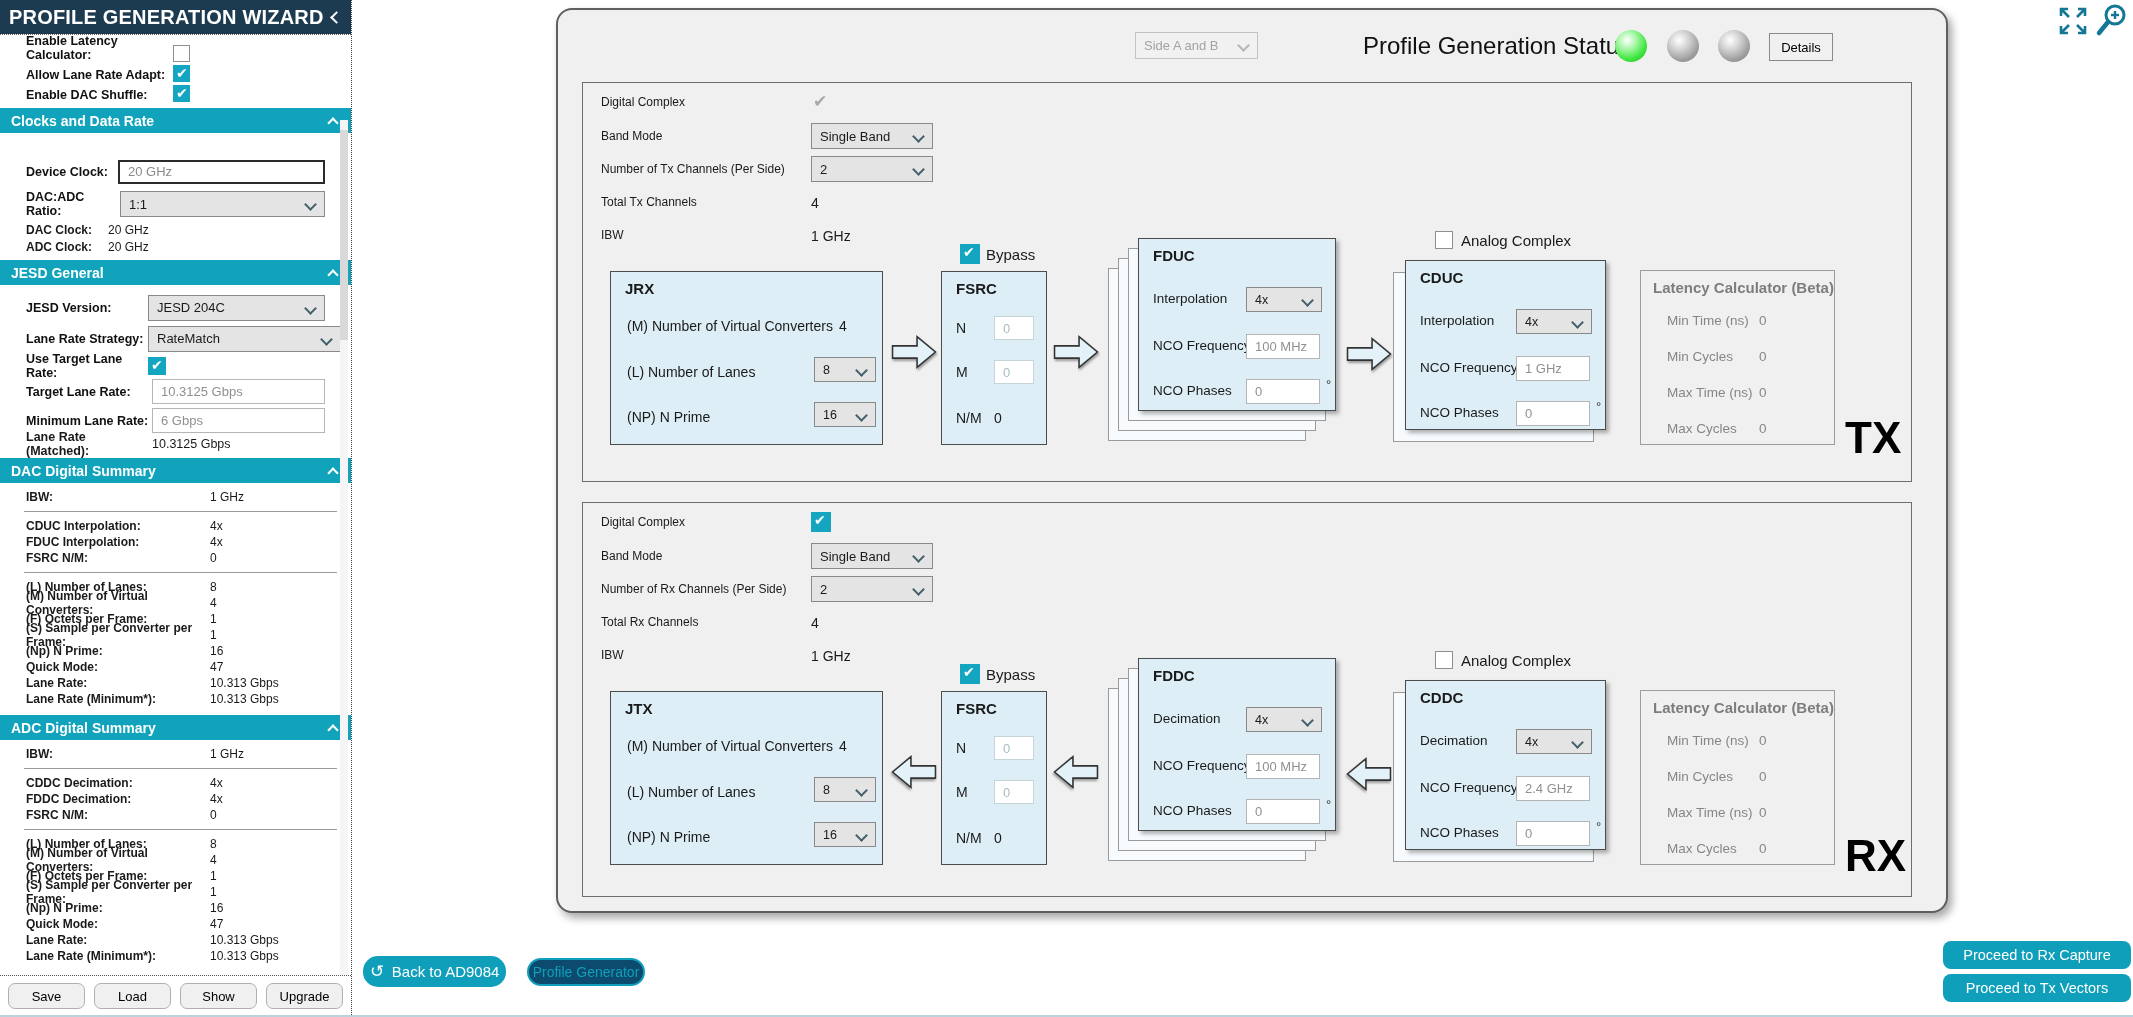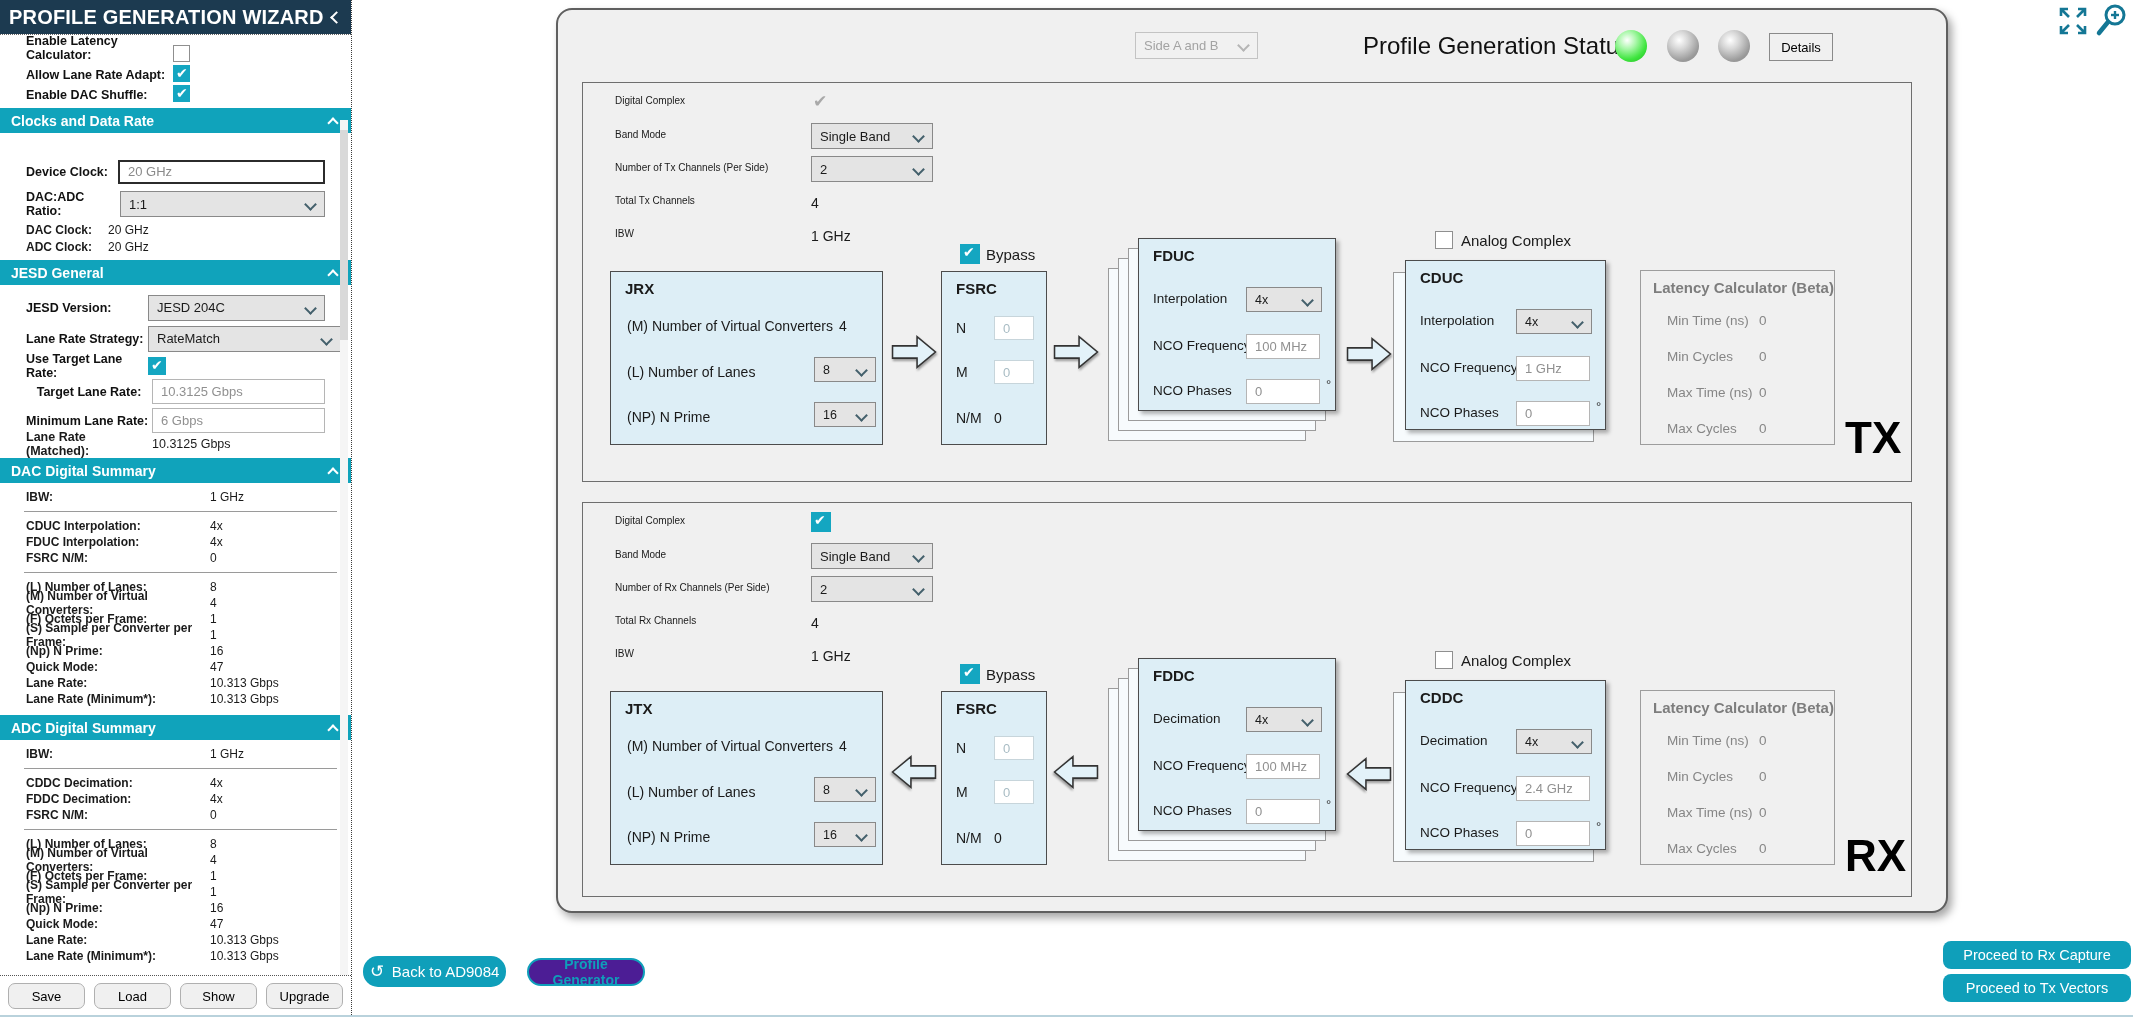--- a/index.html
+++ b/index.html
@@ -58,21 +58,21 @@
     background:#f0f0f0; border:2px solid #5f5f5f; border-radius:16px;
     box-shadow:4px 5px 8px rgba(0,0,0,0.35); }
   .status-text { font-size:24px; color:#111; white-space:nowrap; }
   .led { width:32px; height:32px; border-radius:50%; }
   .led.green { background:radial-gradient(circle at 38% 32%, #ffffff 0%, #a9f7a9 30%, #3fe53f 65%, #1fb41f 100%); }
   .led.gray  { background:radial-gradient(circle at 38% 32%, #ffffff 0%, #d7d7d7 30%, #9a9a9a 70%, #868686 100%); }
   .details-btn { width:64px; height:28px; background:#f0f0f0; border:1px solid #8a8a8a;
     font-size:13px; font-family:"Liberation Sans",sans-serif; cursor:pointer; }
 
   .sub-panel { position:absolute; left:24px; width:1330px; border:1.5px solid #6e6e6e; background:#f0f0f0; }
-  .m-lbl { position:absolute; left:32px; font-size:10px; color:#1a1a1a; white-space:nowrap; }
+  .m-lbl { position:absolute; left:18px; font-size:12px; color:#1a1a1a; white-space:nowrap; }
   .m-val { position:absolute; left:228px; font-size:14px; color:#1a1a1a; }
 
   .card { position:absolute; background:#ddeef6; border:1.5px solid #4c4c4c; }
   .ghost { position:absolute; background:#f7fbfd; border:1.5px solid #9b9b9b; }
   .card .title { position:absolute; left:14px; top:8px; font-size:15px; font-weight:bold; }
   .c-lbl { position:absolute; font-size:13.5px; white-space:nowrap; }
   .c-dd { position:absolute; height:25px; font-size:12.5px; }
   .c-inp { position:absolute; height:25px; width:74px; }
   .deg { position:absolute; font-size:13px; color:#333; }
 
@@ -84,22 +84,22 @@
   .lat .lat-title { position:absolute; left:12px; top:8px; font-size:15px; font-weight:bold; color:#7d7d7d; white-space:nowrap; }
   .lat-row { position:absolute; left:26px; display:flex; width:160px; }
   .lat-row .k { font-size:13.5px; width:92px; flex:0 0 92px; }
   .lat-row .v { font-size:13.5px; }
   .badge { position:absolute; left:1262px; font-size:44px; font-weight:bold; color:#000; }
 
   
   .pill-solid { position:absolute; background:#0f9fba; color:#fff; border:none; border-radius:15px;
     font-size:15px; font-family:"Liberation Sans",sans-serif; display:flex; align-items:center;
     justify-content:center; gap:8px; cursor:pointer; }
-  .pill-line { position:absolute; background:#4c1d95; color:#0f9fba; border:2px solid #0f9fba; border-radius:14px;
-    font-size:14px; font-family:"Liberation Sans",sans-serif; display:flex; align-items:center; justify-content:center; cursor:pointer;font-weight:bold; }
+  .pill-line { position:absolute; background:#0c4a6e; color:#0f9fba; border:2px solid #0f9fba; border-radius:14px;
+    font-size:14px; font-family:"Liberation Sans",sans-serif; display:flex; align-items:center; justify-content:center; cursor:pointer; }
   .proceed { position:absolute; left:1943px; width:188px; height:28px; background:#0f9fba; color:#fff;
     border:none; border-radius:8px; font-size:14.5px; font-family:"Liberation Sans",sans-serif; cursor:pointer; }
   .corner-ic { position:absolute; cursor:pointer; color:#147795; }
   .bottom-line { position:absolute; left:0; right:0; bottom:0; height:2px; background:#b9d2dc; }
 </style>
 </head>
 <body>
 
 <div class="sidebar">
   <div class="sb-header">
@@ -162,21 +162,21 @@
         <span class="f-lbl" style="width:122px;">Lane Rate Strategy:</span>
         <span class="dd" style="width:193px;align-items:center;">
           <span>RateMatch</span>
         </span>
       </div>
       <div class="f-row" style="height:23px;">
         <span class="f-lbl" style="width:122px;">Use Target Lane Rate:</span>
         <span class="cb on"></span>
       </div>
       <div class="f-row" style="height:29px;">
-        <span class="f-lbl" style="width:126px;text-align:center;">Target Lane Rate:</span>
+        <span class="f-lbl" style="width:126px;">Target Lane Rate:</span>
         <input class="inp" style="width: 173px; height: 25px;" value="10.3125 Gbps">
       </div>
       <div class="f-row" style="height:29px;">
         <span class="f-lbl" style="width:126px;">Minimum Lane Rate:</span>
         <input class="inp" style="width: 173px; height: 25px;" value="6 Gbps">
       </div>
       <div class="kv" style="height:18px;">
         <span class="k" style="width:126px; flex-basis:126px; font-size:12.5px;">Lane Rate (Matched):</span>
         <span class="v" style="font-size:12.5px;">10.3125 Gbps</span>
       </div>

